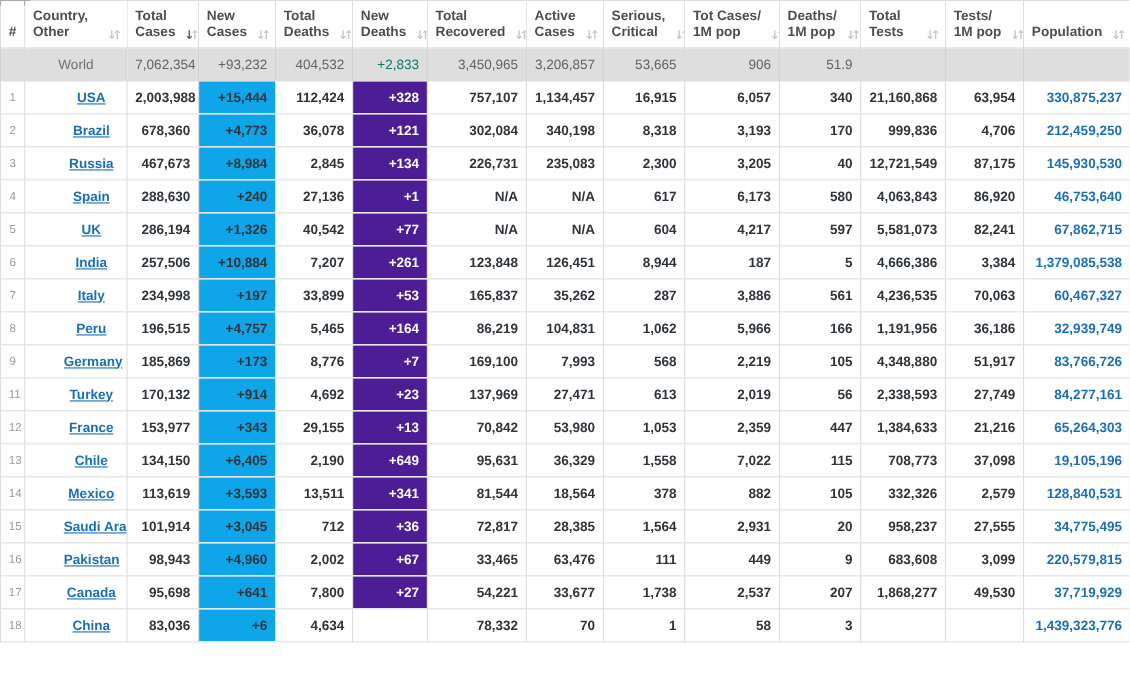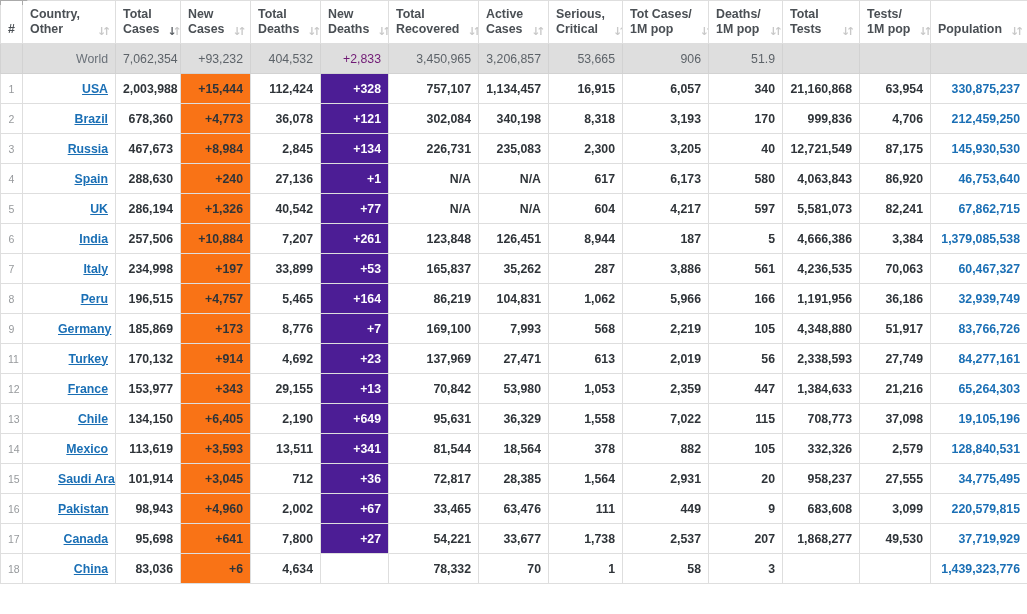--- a/index.html
+++ b/index.html
@@ -92,52 +92,52 @@
     border-color: #d2d2d2;
   }
   tr.world td.c-country { color: #6a7179; }
 
   td.c-hash {
     text-align: center;
     color: #96999c;
     font-size: 10.5px;
     padding: 0 2px;
   }
-  td.c-country { text-align: right; padding-left: 12px; }
+  td.c-country { text-align: center; padding-left: 12px; }
   td.c-country a {
     color: #1a6fb5;
     text-decoration: underline;
     font-weight: bold;
     font-size: 12.3px;
     cursor: pointer;
     margin-left: 28px;
   }
   tr.world td.c-country span { font-weight: normal; }
 
   td.num {
     text-align: right;
     font-weight: bold;
     color: #2f3439;
     font-size: 12.3px;
   }
   tr.world td.num { font-weight: normal; color: #5d6369; }
 
   td.newcases {
-    background: #f97316;
+    background: #0ea5e9;
   }
   tr.world td.newcases { background: #dedede; }
 
   td.newdeaths {
     background: #4c1d95;
     color: #ffffff;
     font-weight: bold;
     text-align: right;
   }
   td.newdeaths.empty { background: #ffffff; }
-  tr.world td.newdeaths { background: #dedede; color: #701a75; font-weight: normal; }
+  tr.world td.newdeaths { background: #dedede; color: #0f766e; font-weight: normal; }
 
   td.pop { color: #1a6fb5; text-align: right; font-weight: bold; }
   tr.world td.pop { color: #5d6369; font-weight: normal; }
 </style>
 </head>
 <body>
 
 <div id="root">
   <div class="tab-stub"></div>
 

